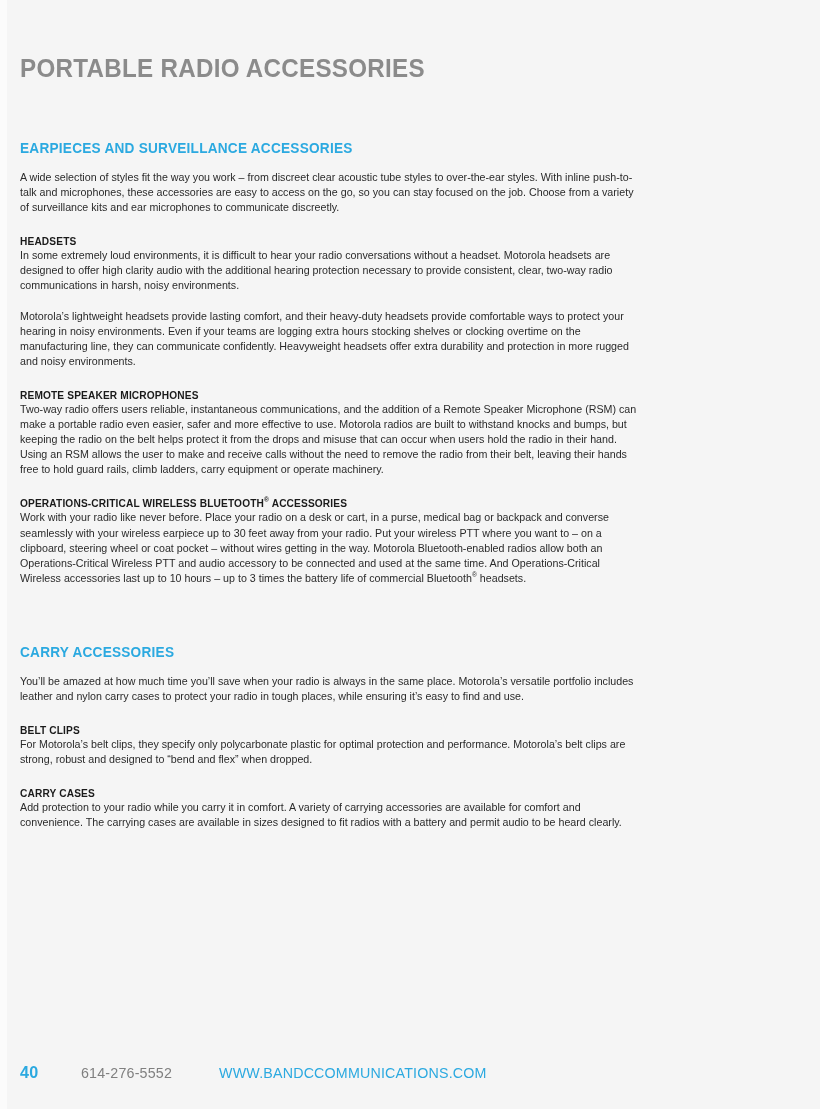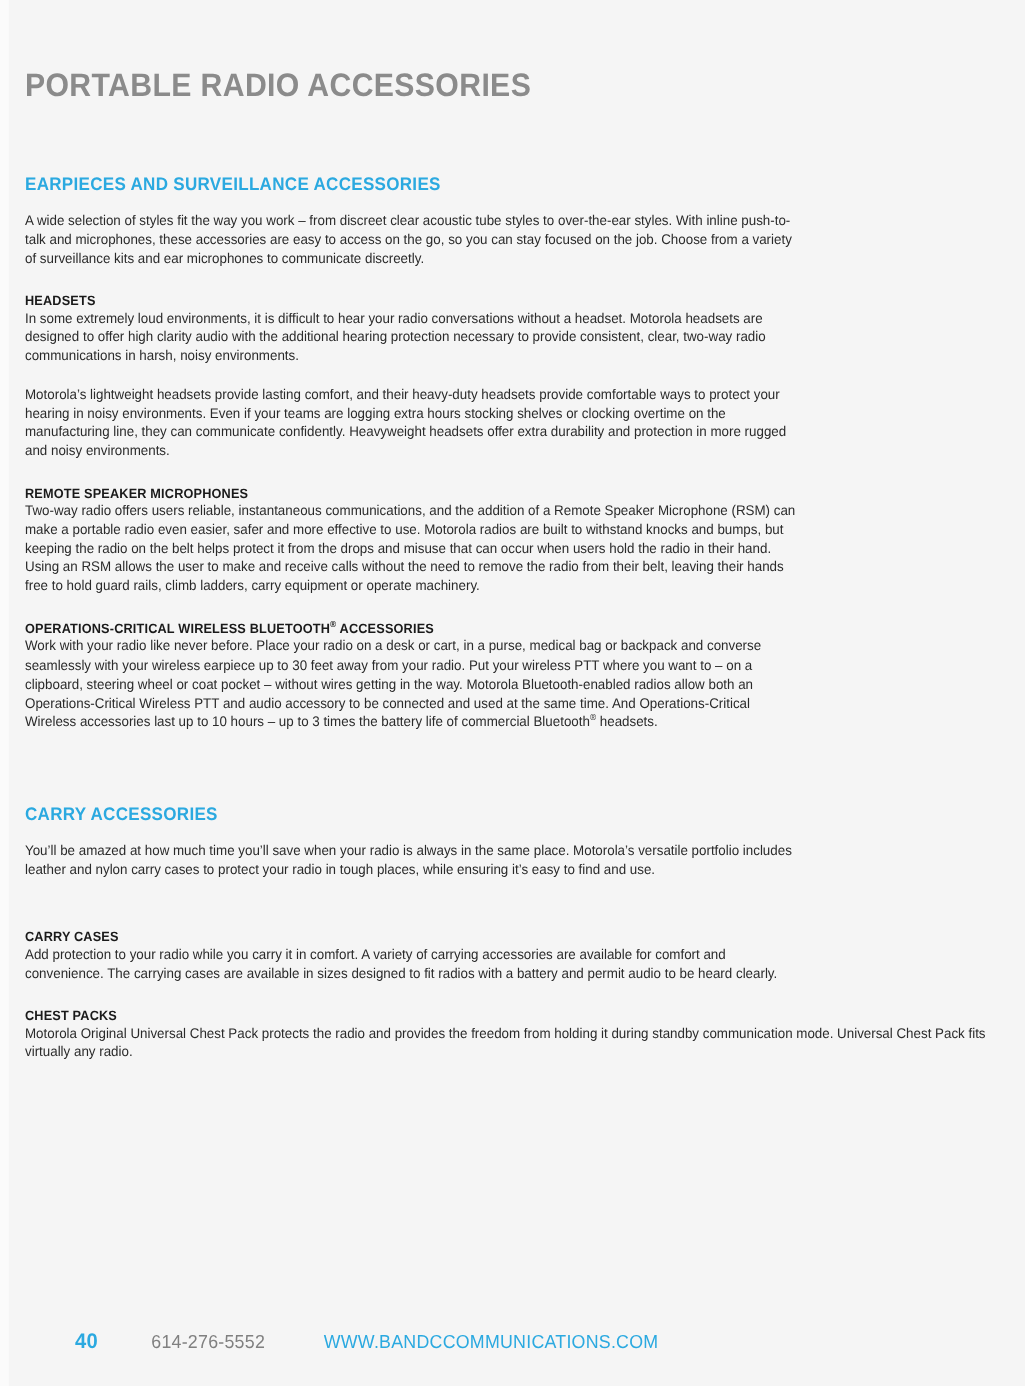--- a/index.html
+++ b/index.html
@@ -101,21 +101,20 @@
   .gap-xl { height: 58px; }
   .gap-para { height: 15px; }
 
   
   .footer {
     position: absolute;
     left: 20px;
     bottom: 26px;
     display: flex;
     align-items: baseline;
-    margin-left: 40px;
   }
   .footer-page {
     font-family: "Liberation Sans Narrow", "Liberation Sans", sans-serif;
     font-size: 17px;
     font-weight: bold;
     color: #2ba9e0;
     letter-spacing: 0.3px;
     transform: scaleX(0.95);
     transform-origin: left center;
   }
@@ -185,34 +184,34 @@
     <div class="gap-xl"></div>
 
     <div>
 
       <div class="section-heading">CARRY ACCESSORIES</div>
 
       <p class="body-text">You’ll be amazed at how much time you’ll save when your radio is always in the same place. Motorola’s versatile portfolio includes leather and nylon carry cases to protect your radio in tough places, while ensuring it’s easy to find and use.</p>
 
       <div class="gap-md"></div>
 
+      <div>
+        <div class="sub-heading">BELT CLIPS</div>
+        <p class="body-text">For Motorola’s belt clips, they specify only polycarbonate plastic for optimal protection and performance. Motorola’s belt clips are strong, robust and designed to “bend and flex” when dropped.</p>
+      </div>
 
       <div class="gap-md"></div>
 
       <div>
         <div class="sub-heading">CARRY CASES</div>
         <p class="body-text">Add protection to your radio while you carry it in comfort. A variety of carrying accessories are available for comfort and convenience. The carrying cases are available in sizes designed to fit radios with a battery and permit audio to be heard clearly.</p>
       </div>
 
       <div class="gap-md"></div>
 
-      <div>
-        <div class="sub-heading">CHEST PACKS</div>
-        <p class="body-text wide">Motorola Original Universal Chest Pack protects the radio and provides the freedom from holding it during standby communication mode. Universal Chest Pack fits virtually any radio.</p>
-      </div>
     </div>
   </div>
 
   <div class="footer">
     <span class="footer-page">40</span>
     <span class="footer-phone">614-276-5552</span>
     <a class="footer-url" href="#">WWW.BANDCCOMMUNICATIONS.COM</a>
   </div>
 
 </div>

